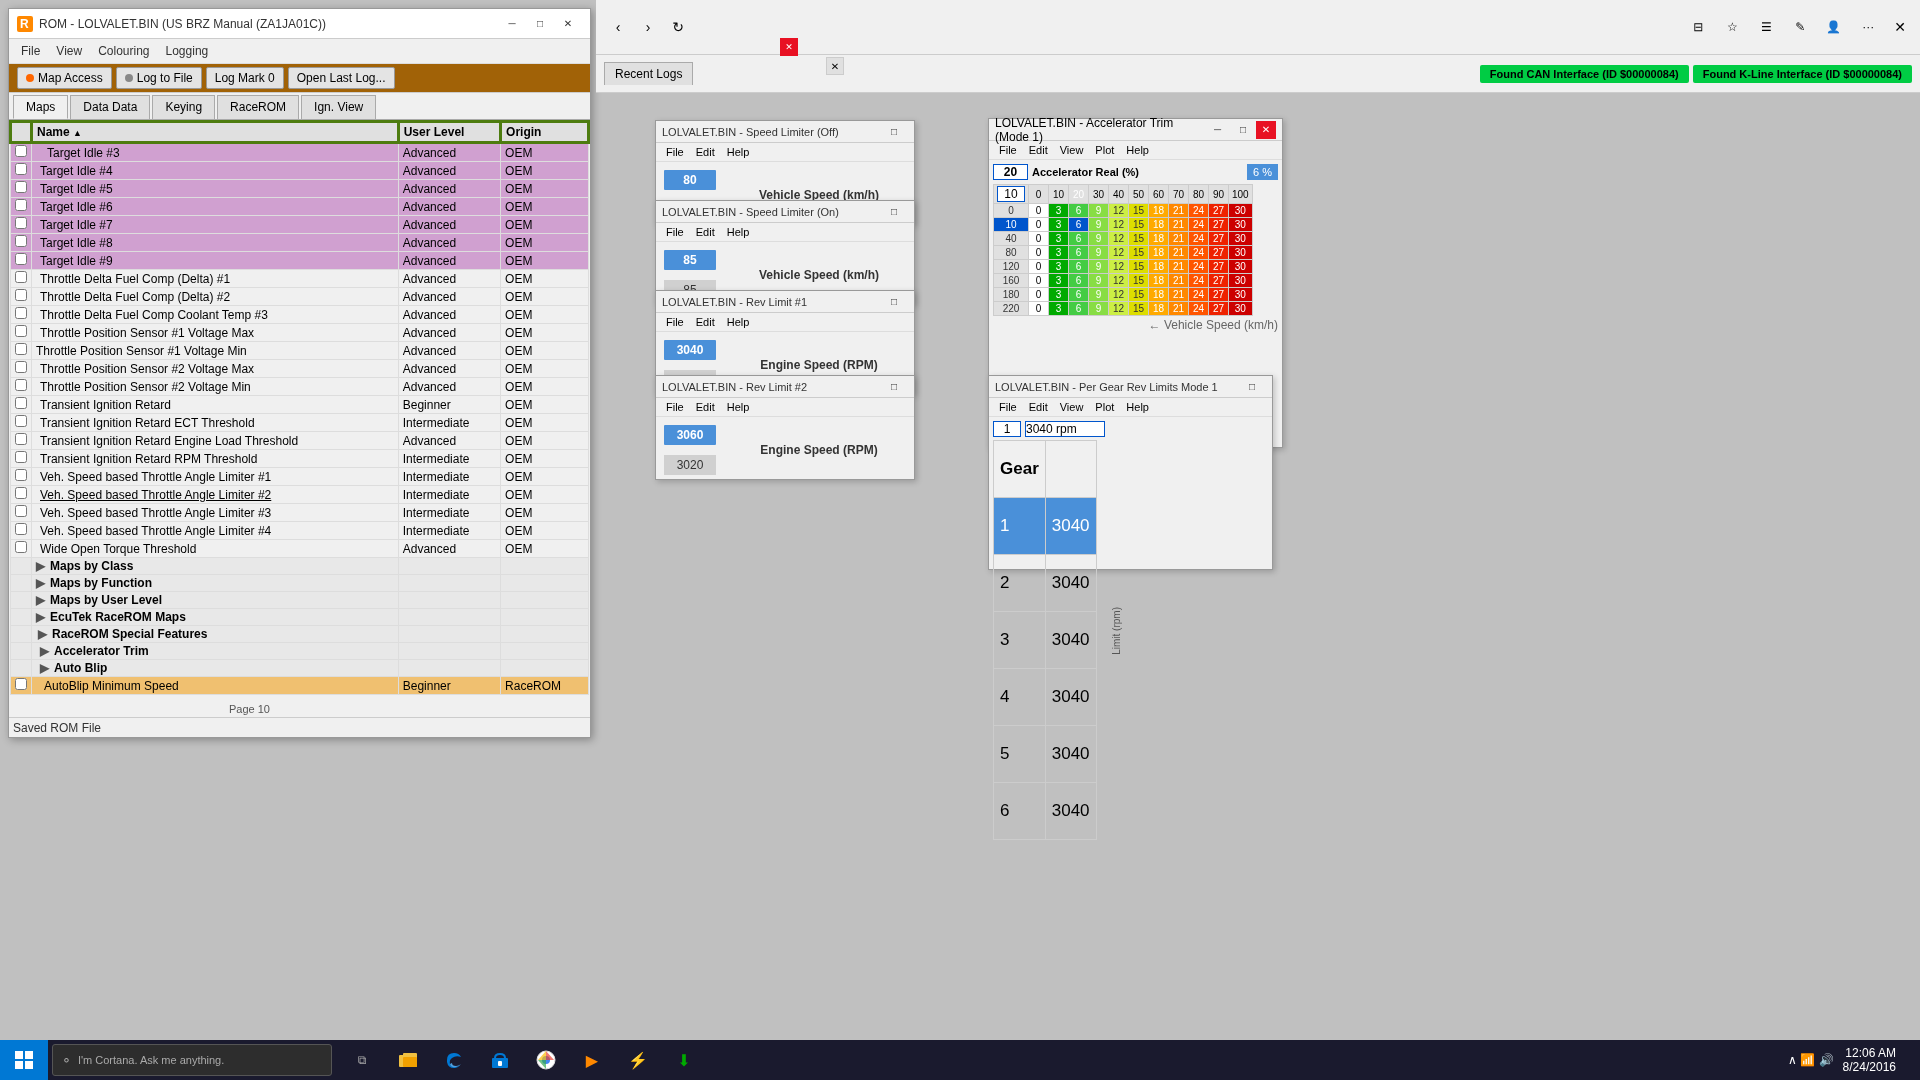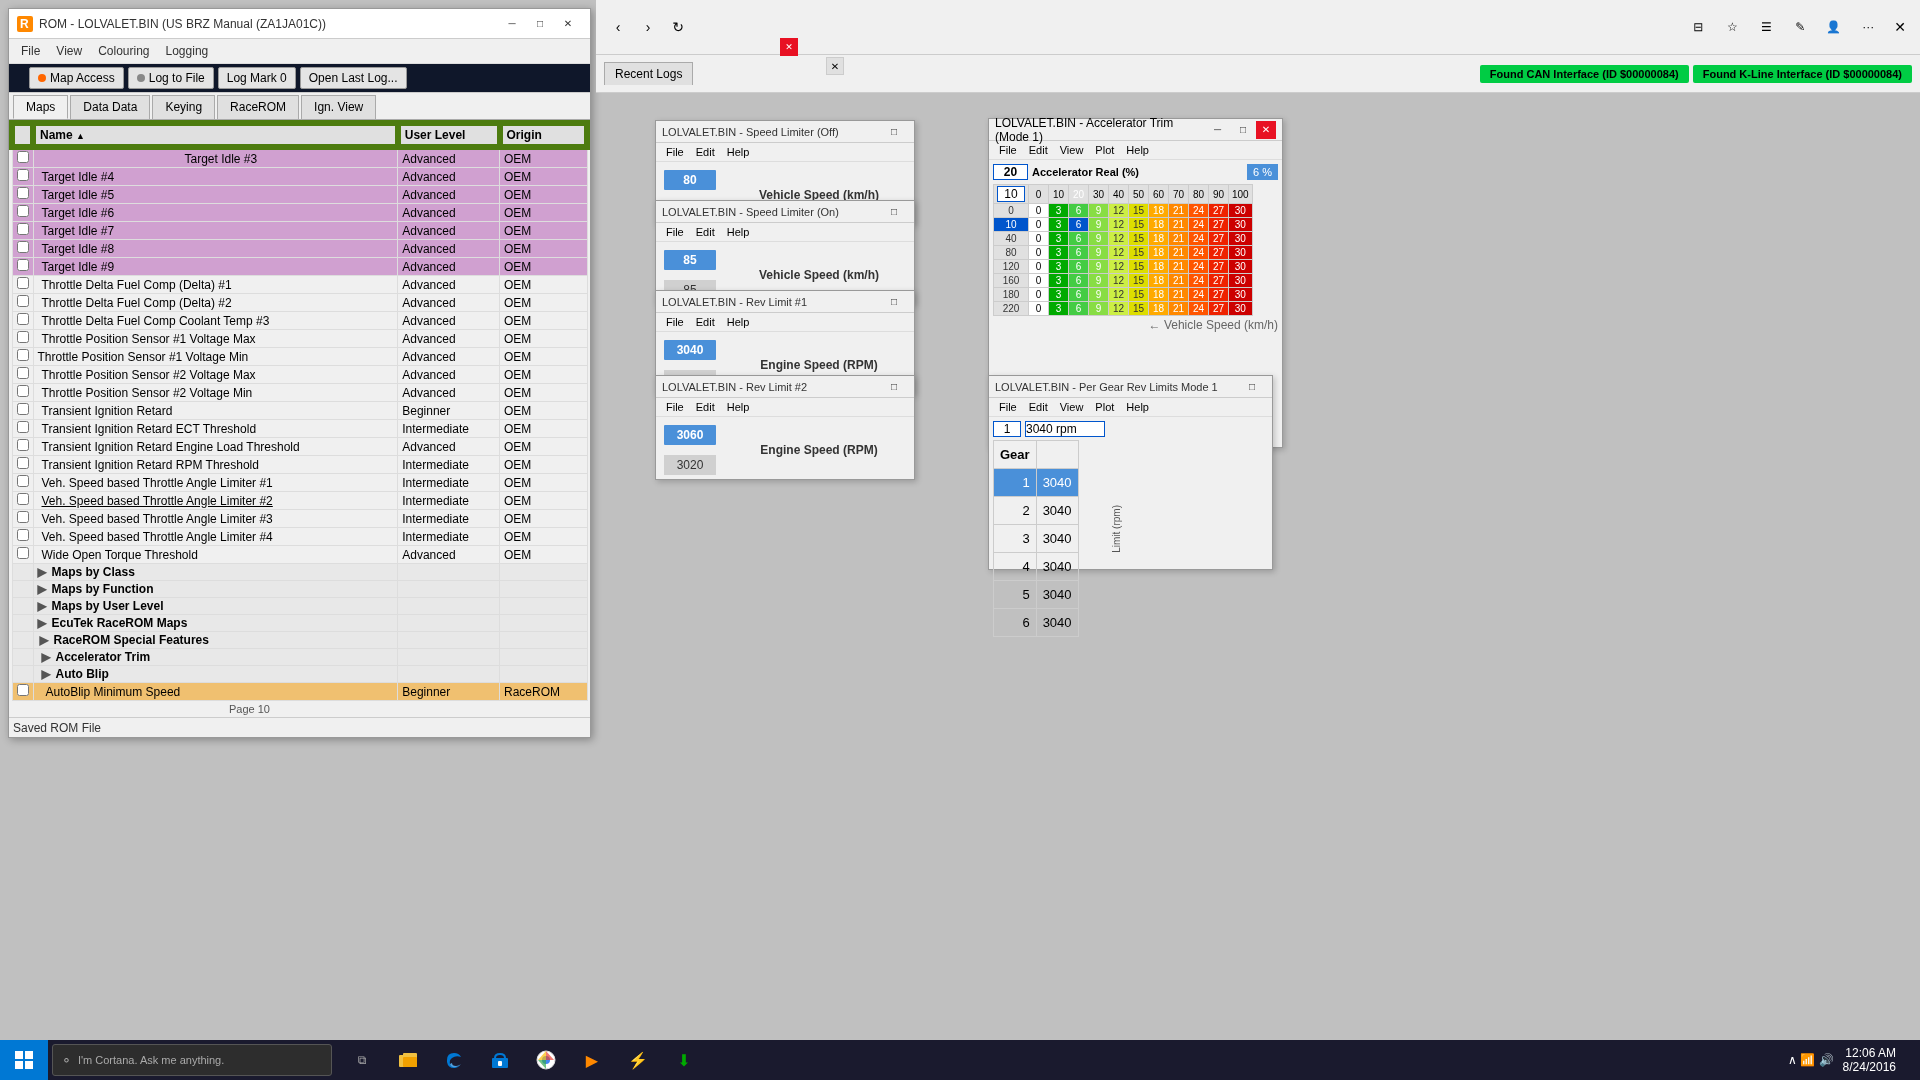--- a/index.html
+++ b/index.html
@@ -28,35 +28,35 @@
       border-bottom: 1px solid #ccc; user-select: none;
     }
     .window-title-icon { width: 16px; height: 16px; margin-right: 6px; }
     .window-title-text { flex: 1; font-size: 12px; color: #333; }
     .window-controls { display: flex; gap: 0; }
     .win-btn { width: 28px; height: 24px; display: flex; align-items: center; justify-content: center; cursor: pointer; font-size: 10px; background: transparent; border: none; color: #333; }
 
     .menu-bar { display: flex; padding: 2px 4px; gap: 0; border-bottom: 1px solid #ddd; background: #f0f0f0; }
     .menu-item { padding: 3px 8px; cursor: pointer; font-size: 12px; color: #333; }
 
-    .toolbar { display: flex; align-items: center; padding: 3px 20px; gap: 4px; border-bottom: 1px solid #ccc; background: #0f172a; }
+    .toolbar { display: flex; align-items: center; padding: 3px 8px; gap: 4px; border-bottom: 1px solid #ccc; background: #a16207; }
     .toolbar-btn {
       padding: 3px 8px; border: 1px solid #999; background: #e4e4e4;
       cursor: pointer; font-size: 11px; border-radius: 2px; display: flex; align-items: center; gap: 4px;
     }
     .toolbar-btn .dot { width: 8px; height: 8px; border-radius: 50%; background: #ff6600; display: inline-block; }
     .toolbar-btn .dot-gray { background: #888; }
 
     .tabs { display: flex; border-bottom: 1px solid #aaa; background: #f0f0f0; padding: 2px 4px 0; }
     .tab { padding: 4px 12px; border: 1px solid #aaa; border-bottom: none; cursor: pointer; background: #e0e0e0; margin-right: 2px; font-size: 12px; }
     .tab.active { background: #f0f0f0; border-bottom: 1px solid #f0f0f0; }
 
     .map-table-container { overflow-y: auto; height: calc(100% - 140px); }
     .map-table { width: 100%; border-collapse: collapse; }
-    .map-table th { background: #e0e0e0; border: 6px solid #4d7c0f; padding: 2px 4px; text-align: left; position: sticky; top: 0; z-index: 1; }
+    .map-table th { background: #e0e0e0; border: 3px solid #4d7c0f; padding: 2px 4px; text-align: left; position: sticky; top: 0; z-index: 1; }
     .map-table td { border: 1px solid #ddd; padding: 1px 4px; }
     .map-table td:first-child { width: 20px; }
 
     .sort-arrow { font-size: 9px; }
 
     
     .speed-limiter-off {
       position: absolute; top: 120px; left: 655px; width: 260px; height: 105px;
       background: #f0f0f0; border: 1px solid #999; box-shadow: 2px 2px 6px rgba(0,0,0,0.2);
     }
@@ -105,21 +105,21 @@
     .cell-highlight { background: #0055cc; color: #fff; }
     .row-label { background: #e0e0e0; font-weight: normal; color: #333; }
     .col-label { background: #e0e0e0; }
 
     
     .per-gear {
       position: absolute; top: 375px; left: 988px; width: 285px; height: 195px;
       background: #f0f0f0; border: 1px solid #999; box-shadow: 2px 2px 6px rgba(0,0,0,0.2);
     }
     .per-gear-grid table { border-collapse: collapse; }
-    .per-gear-grid td, .per-gear-grid th { border: 1px solid #ccc; padding: 6px 6px; text-align: right; font-size: 13px; }
+    .per-gear-grid td, .per-gear-grid th { border: 1px solid #ccc; padding: 18px 6px; text-align: left; font-size: 17px; }
 
     .status-bar { position: absolute; bottom: 0; left: 0; right: 0; height: 20px; background: #f0f0f0; border-top: 1px solid #ccc; display: flex; align-items: center; padding: 0 4px; font-size: 11px; color: #333; }
 
     
     input[type=checkbox] { width: 12px; height: 12px; }
 
     .expand-icon { display: inline-block; width: 14px; cursor: pointer; color: #555; }
 
     .page-label { position: absolute; bottom: 22px; left: 220px; font-size: 11px; color: #555; }
   </style>
@@ -176,21 +176,21 @@
         <tr>
           <th></th>
           <th>Name <span class="sort-arrow">▲</span></th>
           <th>User Level</th>
           <th>Origin</th>
         </tr>
       </thead>
       <tbody id="map-tbody">
           <tr style="background: rgb(208, 160, 208);">
             <td><input type="checkbox" style=""></td>
-            <td style="padding-left: 15px; text-align: center;">Target Idle #3</td>
+            <td style="padding-left: 15px;">Target Idle #3</td>
             <td>Advanced</td>
             <td>OEM</td>
           </tr>
           <tr style="background: rgb(208, 160, 208);">
             <td><input type="checkbox" style=""></td>
             <td style="padding-left: 8px;">Target Idle #4</td>
             <td>Advanced</td>
             <td>OEM</td>
           </tr>
           <tr style="background: rgb(208, 160, 208);">

